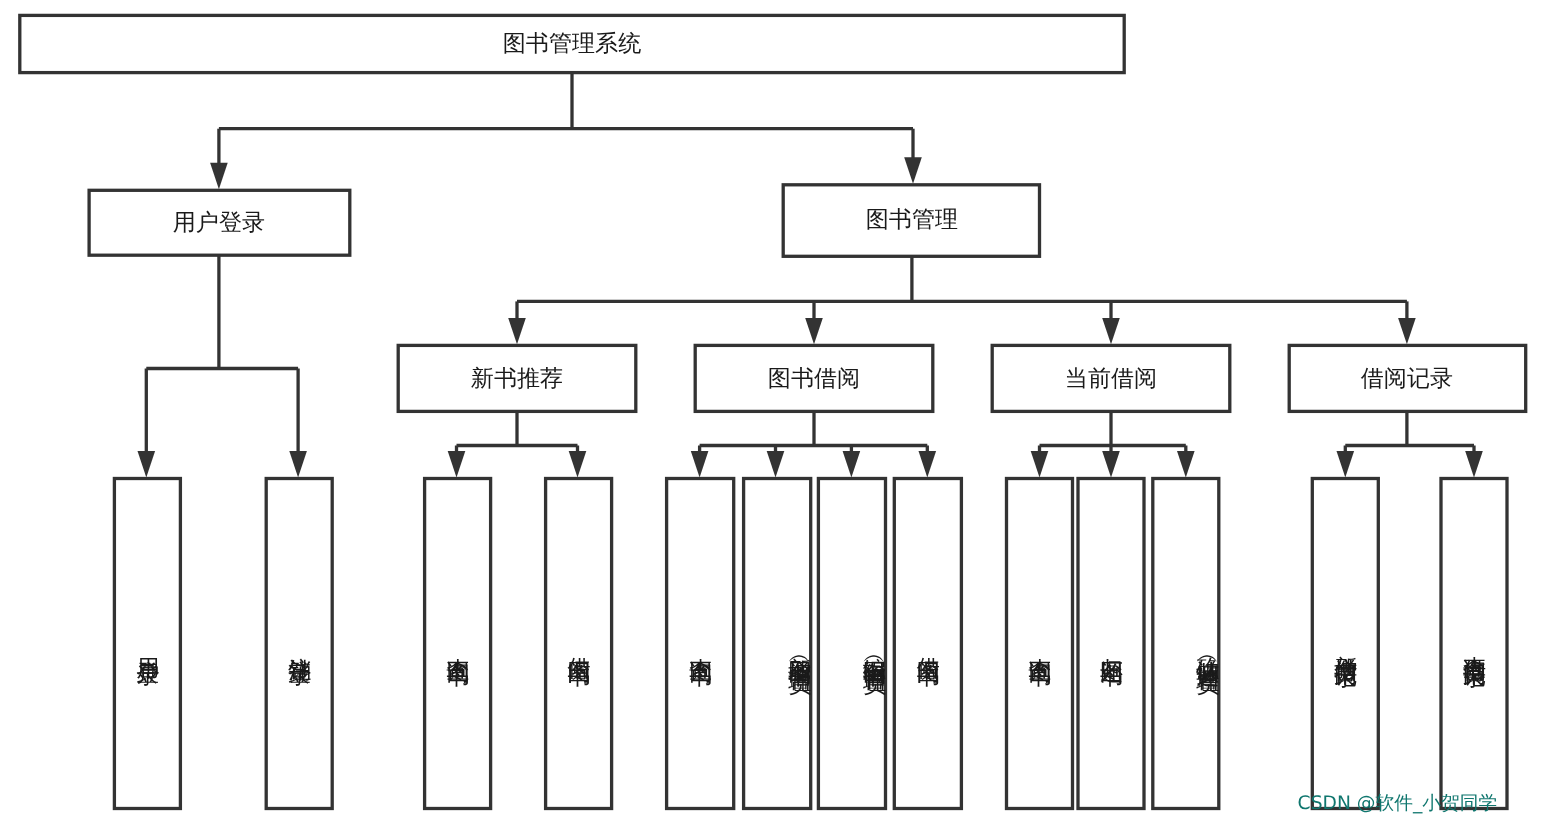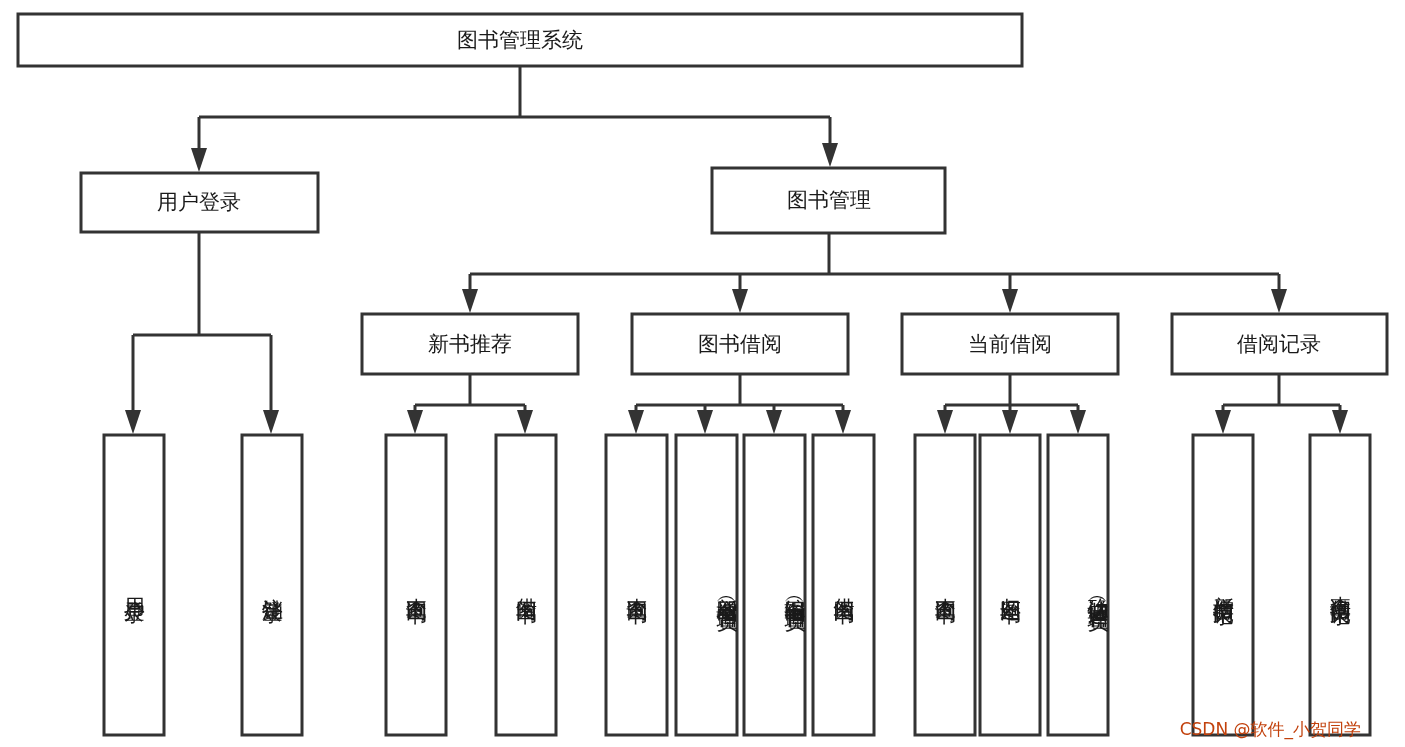--- a/index.html
+++ b/index.html
@@ -61,21 +61,21 @@
     justify-content: center;
     white-space: nowrap;
     pointer-events: none;
   }
   .watermark {
     position: absolute;
     right: 12px;
     bottom: 6px;
     font-family: "DejaVu Sans", "Liberation Sans", sans-serif;
     font-size: 17px;
-    color: #c2410c;
+    color: #0f766e;
     white-space: nowrap;
   }
 </style>
 </head>
 <body>
 
 <div id="diagram-root">
 
   <svg class="diagram-canvas" viewBox="0 0 1405 747">
 

